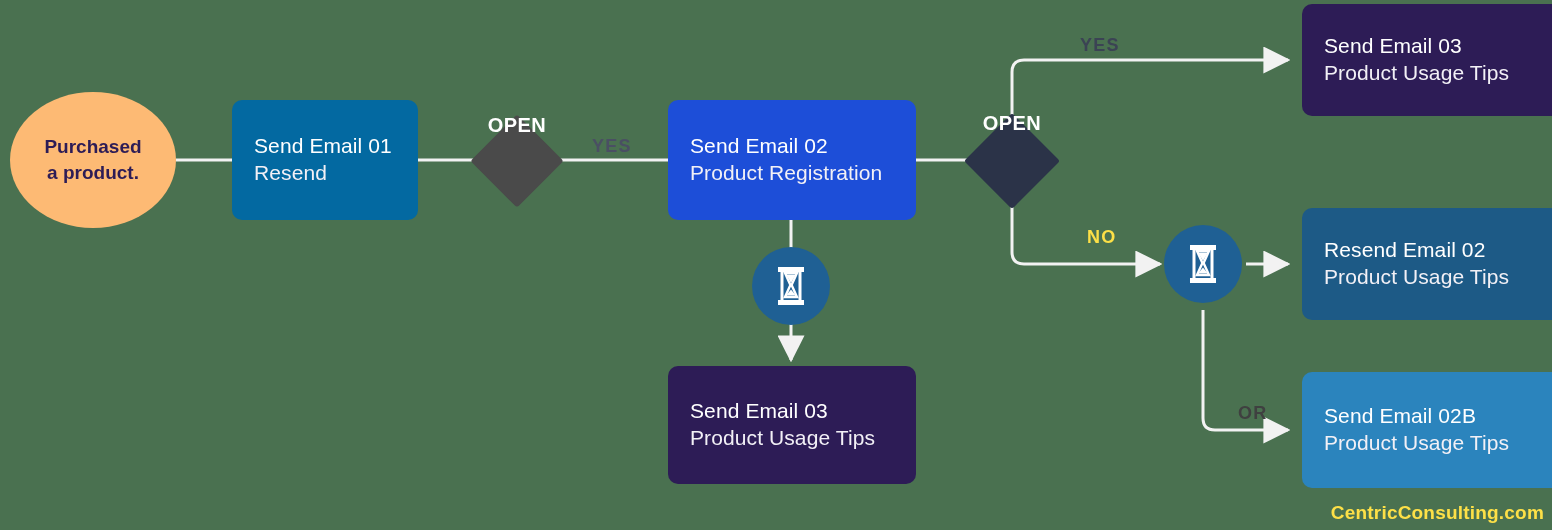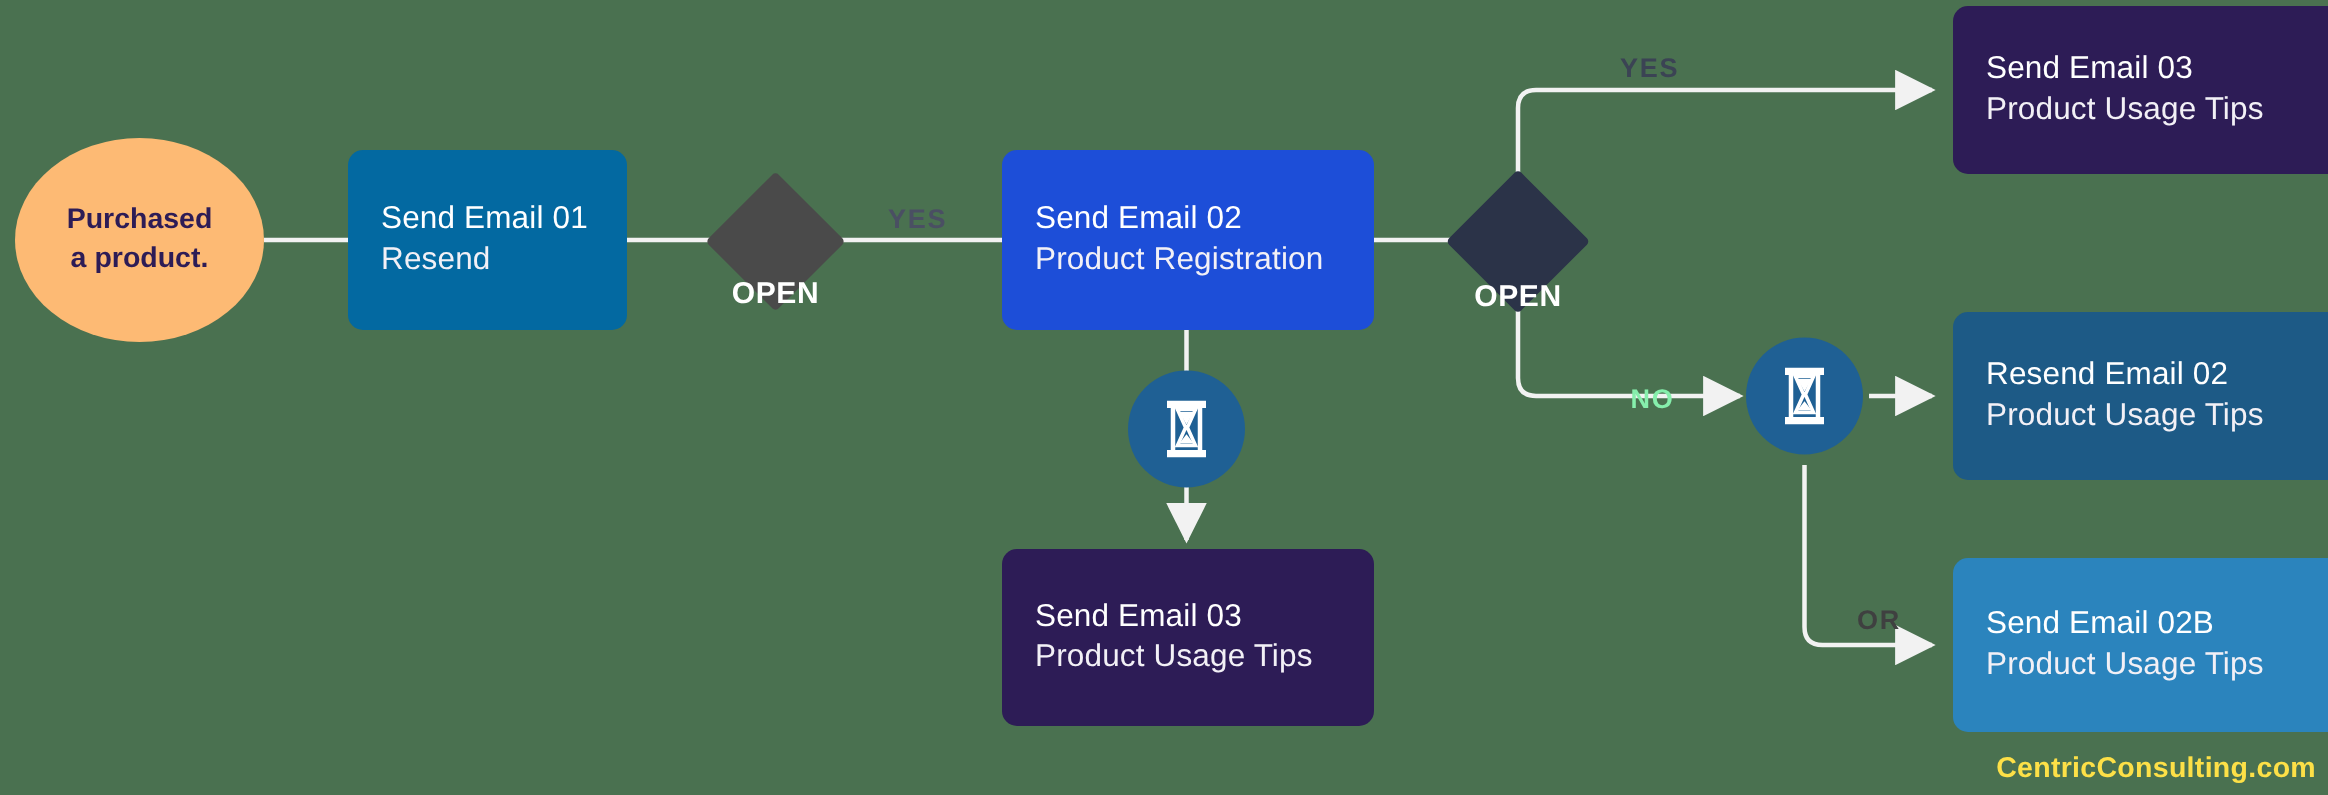--- a/index.html
+++ b/index.html
@@ -32,21 +32,21 @@
   .ellipse {
     border-radius:50%;
     display:flex; align-items:center; justify-content:center;
     text-align:center;
   }
   .ellipse .lbl {
     font-size:19px; font-weight:bold; line-height:1.35; color:#2d1c56;
   }
 
   
-  .diamond-wrap { display:flex; align-items:flex-end; justify-content:center; }
+  .diamond-wrap { display:flex; align-items:flex-start; justify-content:center; }
   .diamond-shape {
     position:absolute; left:50%; top:50%;
     transform:translate(-50%,-50%) rotate(45deg);
     border-radius:3px;
   }
   .diamond-wrap .dlbl {
     position:relative; z-index:2;
     color:#ffffff; font-size:20px; font-weight:bold; letter-spacing:.4px;
   }
 
@@ -148,21 +148,21 @@
     <div class="t2">Product Usage Tips</div>
   </div>
 
   <div class="node diamond-wrap" style="left:962px; top:112px; width:100px; height:98px;">
     <div class="diamond-shape" style="width:68px; height:68px; background:#2b3348;"></div>
     <span class="dlbl">OPEN</span>
   </div>
 
   <div class="edge-label" style="left:1080px; top:35px; color:#3b4354;">YES</div>
 
-  <div class="edge-label" style="left:1087px; top:256px; color:#86efac;">NO</div>
+  <div class="edge-label" style="left:1087px; top:227px; color:#fde047;">NO</div>
 
   <div class="edge-label" style="left:1238px; top:403px; color:#3f4040;">OR</div>
 
   <div class="node card" style="left:1302px; top:4px; width:262px; height:112px; background:#2d1c56;">
     <div class="t1">Send Email 03</div>
     <div class="t2">Product Usage Tips</div>
   </div>
 
   <div class="node circ" style="left:1164px; top:225px; width:78px; height:78px; background:#1f6094;">
     <svg width="32" height="38" viewBox="0 0 32 38">

